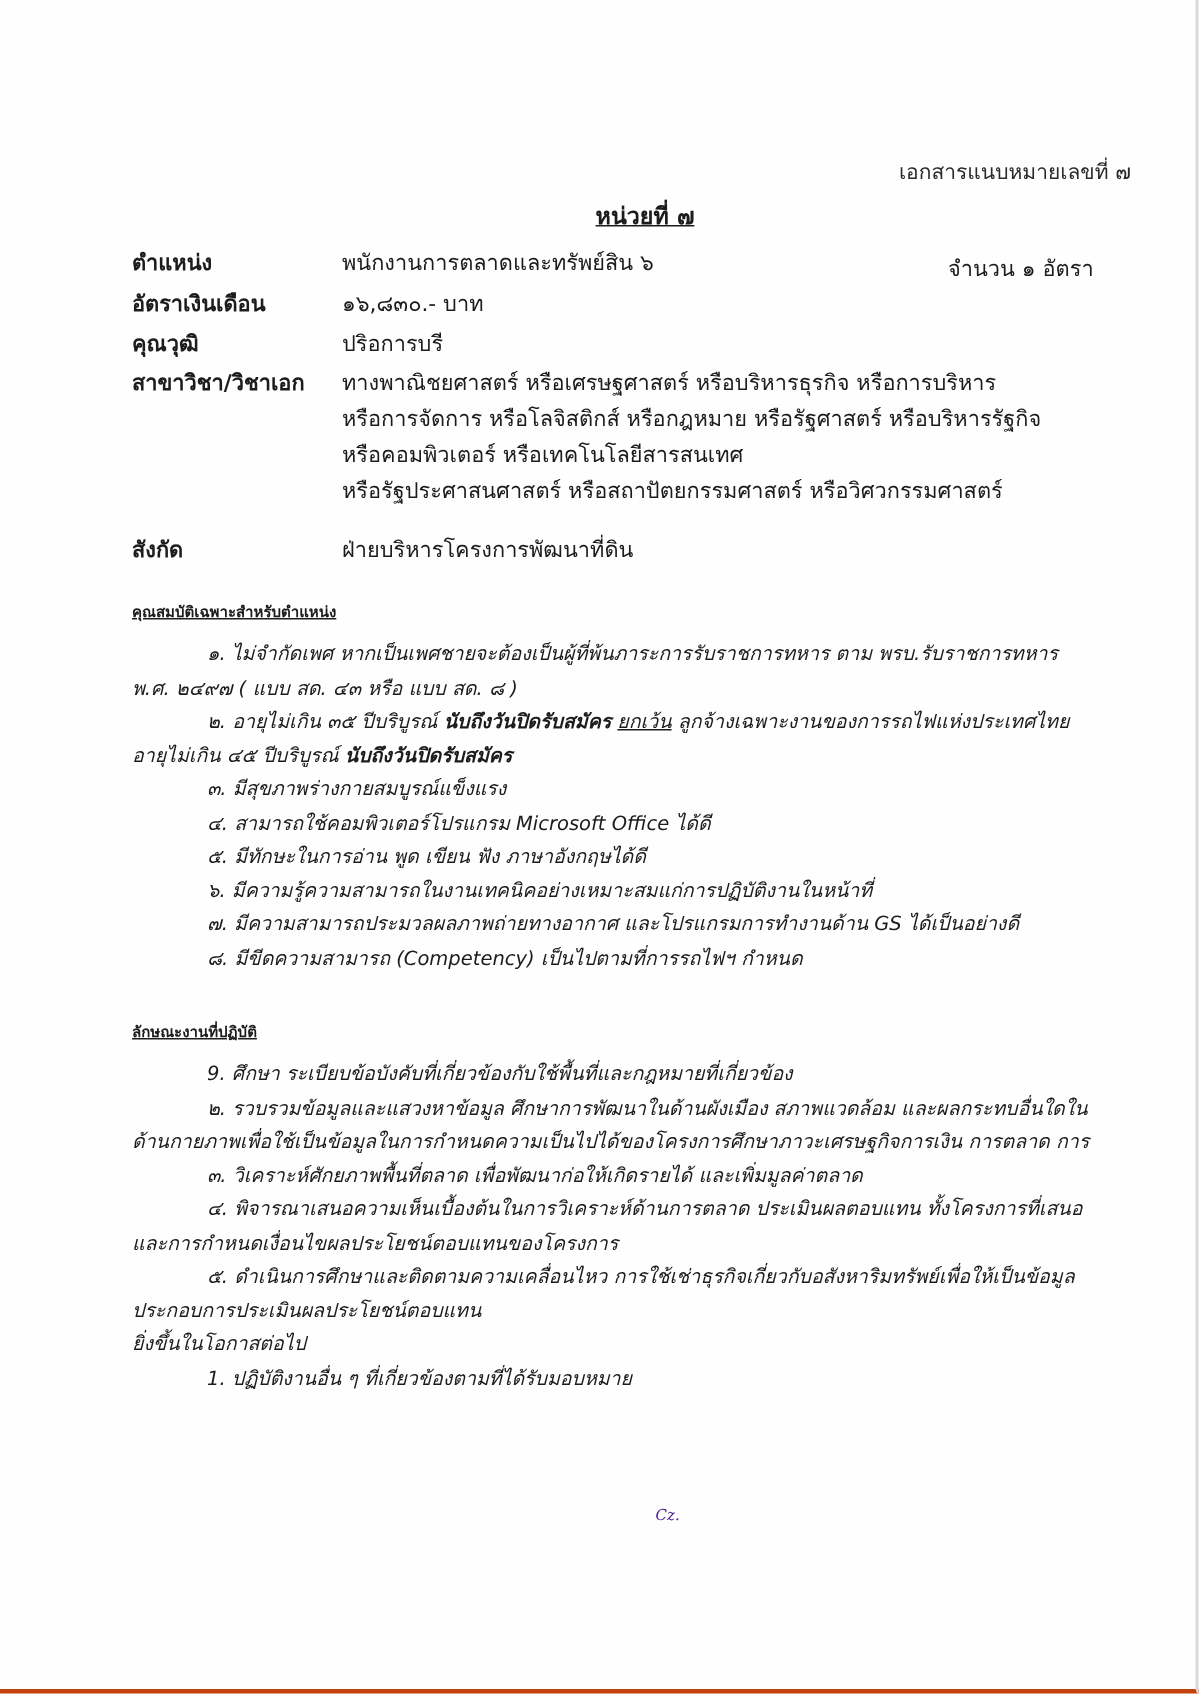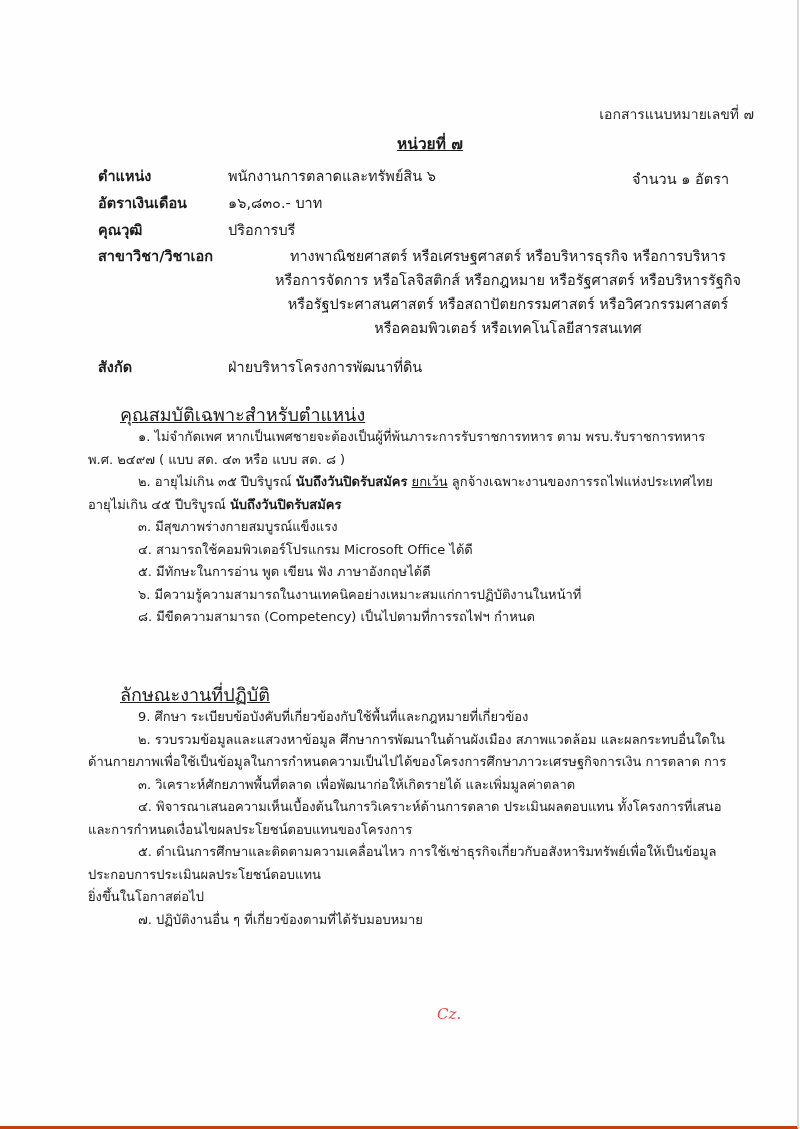--- a/index.html
+++ b/index.html
@@ -20,43 +20,42 @@
       position: absolute; top: 103px; right: 43px;
       font-size: 14px; color: #2a2a2a;
     }
     .unit-title {
       position: absolute; top: 131px; left: 0; width: 860px; text-align: center;
       font-size: 15.5px; font-weight: bold; text-decoration: underline;
     }
     .info-row {
       position: absolute; left: 88px; font-size: 14.5px; line-height: 24px;
     }
-    .info-label { position: absolute; left: 0; font-weight: bold; white-space: nowrap; margin-left: 10px; }
+    .info-label { position: absolute; left: 0; font-weight: bold; white-space: nowrap; }
     .info-value { position: absolute; left: 140px; white-space: nowrap; }
     .count {
       position: absolute; top: 167px; left: 632px; font-size: 14.5px; white-space: nowrap;
     }
-    .major-lines { position: absolute; left: 140px; top: 0; width: 560px; text-align: center; }
+    .major-lines { position: absolute; left: 140px; top: 0; width: 560px; }
     .major-lines div { height: 24px; white-space: nowrap; }
     .section-title {
-      position: absolute; left: 88px; font-size: 18px; font-weight: normal;
+      position: absolute; left: 88px; font-size: 10px; font-weight: bold;
       text-decoration: underline;
-      margin-left: 32px;
     }
     .para {
       position: absolute; left: 88px; width: 680px; font-size: 13px; line-height: 22.5px;
     }
-    .para .line { height: 22.5px; white-space: nowrap; }
+    .para .line { height: 22.5px; white-space: nowrap; font-style: italic; }
     .para .indent { padding-left: 50px; }
     .b { font-weight: bold; }
     .u { text-decoration: underline; }
     .initials {
       position: absolute; left: 437px; top: 1005px;
       font-family: "DejaVu Serif", serif; font-style: italic;
-      color: #ef4444; font-size: 15px;
+      color: #4c1d95; font-size: 10px;
     }
   </style>
 </head>
 <body>
 
 <div class="page">
 
   <div class="attach-ref">เอกสารแนบหมายเลขที่ ๗</div>
 
   <div class="unit-title">หน่วยที่  ๗</div>
@@ -75,53 +74,54 @@
   <div class="info-row" style="top:218px;">
     <span class="info-label">คุณวุฒิ</span>
     <span class="info-value">ปริอการบรี</span>
   </div>
 
   <div class="info-row" style="top:244px;">
     <span class="info-label">สาขาวิชา/วิชาเอก</span>
     <div class="major-lines">
       <div>ทางพาณิชยศาสตร์ หรือเศรษฐศาสตร์ หรือบริหารธุรกิจ หรือการบริหาร</div>
       <div>หรือการจัดการ หรือโลจิสติกส์ หรือกฎหมาย หรือรัฐศาสตร์ หรือบริหารรัฐกิจ</div>
+      <div>หรือคอมพิวเตอร์ หรือเทคโนโลยีสารสนเทศ</div>
       <div>หรือรัฐประศาสนศาสตร์ หรือสถาปัตยกรรมศาสตร์ หรือวิศวกรรมศาสตร์</div>
-      <div>หรือคอมพิวเตอร์ หรือเทคโนโลยีสารสนเทศ</div>
     </div>
   </div>
 
   <div class="info-row" style="top:355px;">
     <span class="info-label">สังกัด</span>
     <span class="info-value">ฝ่ายบริหารโครงการพัฒนาที่ดิน</span>
   </div>
 
   <div class="section-title" style="top:400px;">คุณสมบัติเฉพาะสำหรับตำแหน่ง</div>
 
   <div class="para" style="top:426px;">
     <div class="line indent">๑. ไม่จำกัดเพศ  หากเป็นเพศชายจะต้องเป็นผู้ที่พ้นภาระการรับราชการทหาร ตาม พรบ.รับราชการทหาร</div>
     <div class="line">พ.ศ. ๒๔๙๗  ( แบบ สด. ๔๓ หรือ แบบ สด. ๘ )</div>
     <div class="line indent"><span>๒. อายุไม่เกิน ๓๕ ปีบริบูรณ์ </span><span class="b">นับถึงวันปิดรับสมัคร</span><span> </span><span class="u">ยกเว้น</span><span> ลูกจ้างเฉพาะงานของการรถไฟแห่งประเทศไทย</span></div>
     <div class="line"><span>อายุไม่เกิน ๔๕ ปีบริบูรณ์ </span><span class="b">นับถึงวันปิดรับสมัคร</span></div>
     <div class="line indent">๓. มีสุขภาพร่างกายสมบูรณ์แข็งแรง</div>
     <div class="line indent">๔. สามารถใช้คอมพิวเตอร์โปรแกรม Microsoft Office ได้ดี</div>
     <div class="line indent">๕. มีทักษะในการอ่าน พูด เขียน ฟัง ภาษาอังกฤษได้ดี</div>
     <div class="line indent">๖. มีความรู้ความสามารถในงานเทคนิคอย่างเหมาะสมแก่การปฏิบัติงานในหน้าที่</div>
+    <div class="line indent">๗. มีความสามารถประมวลผลภาพถ่ายทางอากาศ และโปรแกรมการทำงานด้าน GS ได้เป็นอย่างดี</div>
     <div class="line indent">๘. มีขีดความสามารถ (Competency) เป็นไปตามที่การรถไฟฯ กำหนด</div>
   </div>
 
   <div class="section-title" style="top:680px;">ลักษณะงานที่ปฏิบัติ</div>
 
   <div class="para" style="top:706px;">
     <div class="line indent">9.  ศึกษา ระเบียบข้อบังคับที่เกี่ยวข้องกับใช้พื้นที่และกฎหมายที่เกี่ยวข้อง</div>
     <div class="line indent">๒.  รวบรวมข้อมูลและแสวงหาข้อมูล ศึกษาการพัฒนาในด้านผังเมือง สภาพแวดล้อม และผลกระทบอื่นใดใน</div>
     <div class="line">ด้านกายภาพเพื่อใช้เป็นข้อมูลในการกำหนดความเป็นไปได้ของโครงการศึกษาภาวะเศรษฐกิจการเงิน การตลาด การ</div>
     <div class="line indent">๓.  วิเคราะห์ศักยภาพพื้นที่ตลาด เพื่อพัฒนาก่อให้เกิดรายได้ และเพิ่มมูลค่าตลาด</div>
     <div class="line indent">๔.  พิจารณาเสนอความเห็นเบื้องต้นในการวิเคราะห์ด้านการตลาด ประเมินผลตอบแทน ทั้งโครงการที่เสนอ</div>
     <div class="line">และการกำหนดเงื่อนไขผลประโยชน์ตอบแทนของโครงการ</div>
     <div class="line indent">๕.  ดำเนินการศึกษาและติดตามความเคลื่อนไหว การใช้เช่าธุรกิจเกี่ยวกับอสังหาริมทรัพย์เพื่อให้เป็นข้อมูล</div>
     <div class="line">ประกอบการประเมินผลประโยชน์ตอบแทน</div>
     <div class="line">ยิ่งขึ้นในโอกาสต่อไป</div>
-    <div class="line indent">๗.  ปฏิบัติงานอื่น ๆ ที่เกี่ยวข้องตามที่ได้รับมอบหมาย</div>
+    <div class="line indent">1.  ปฏิบัติงานอื่น ๆ ที่เกี่ยวข้องตามที่ได้รับมอบหมาย</div>
   </div>
 
   <div class="initials">Cz.</div>
 </div>
 
 </body></html>

